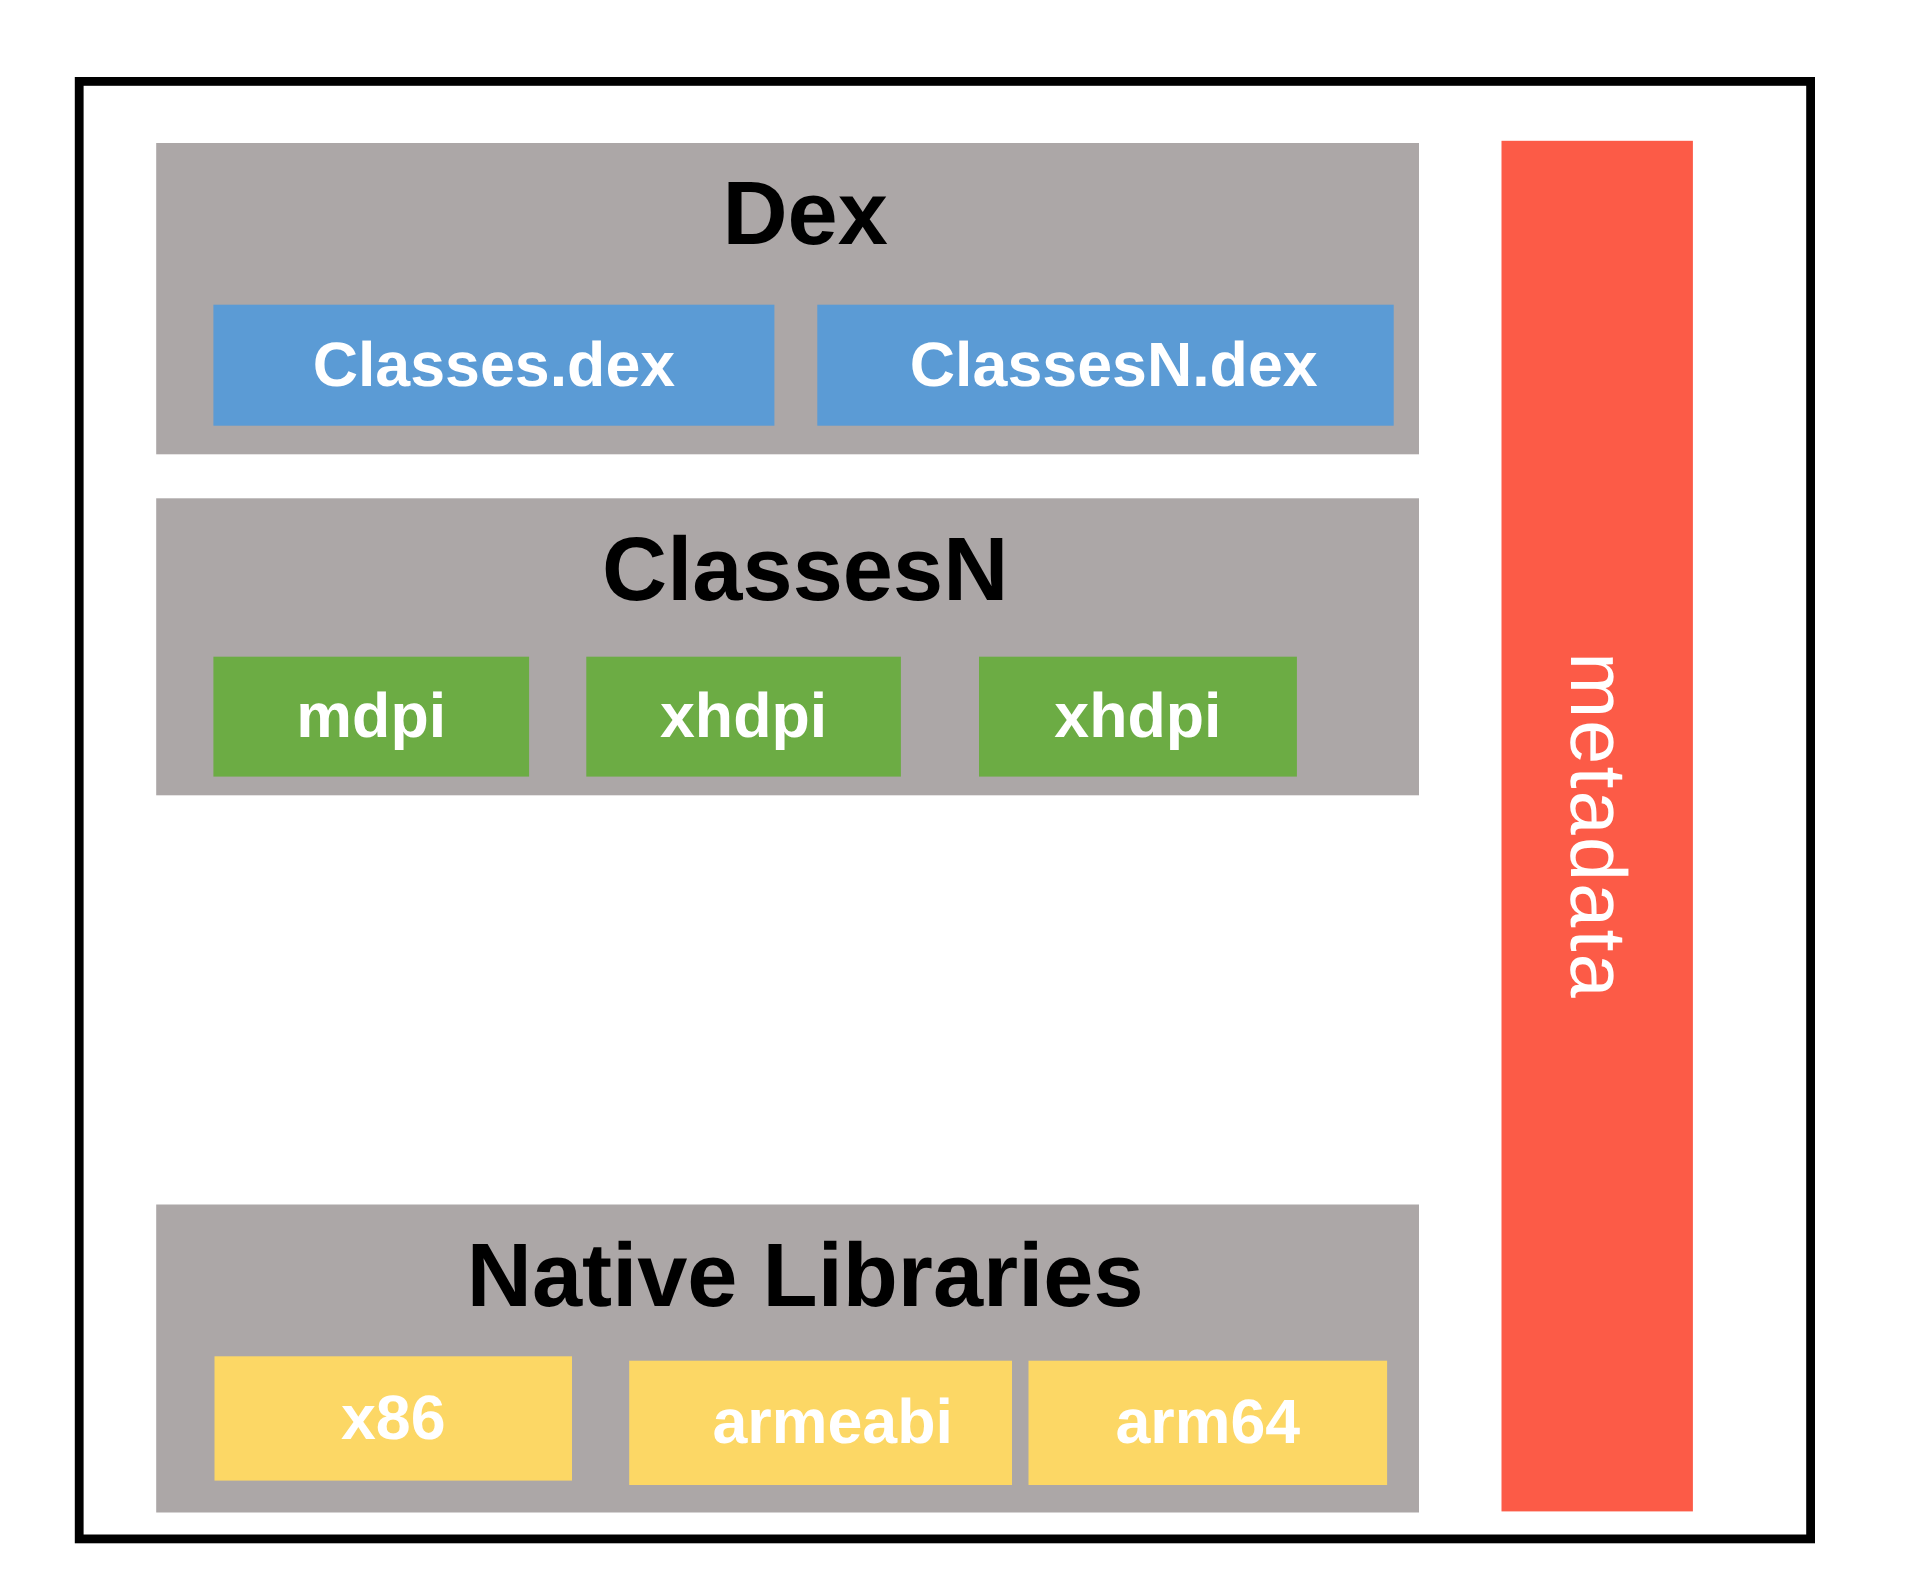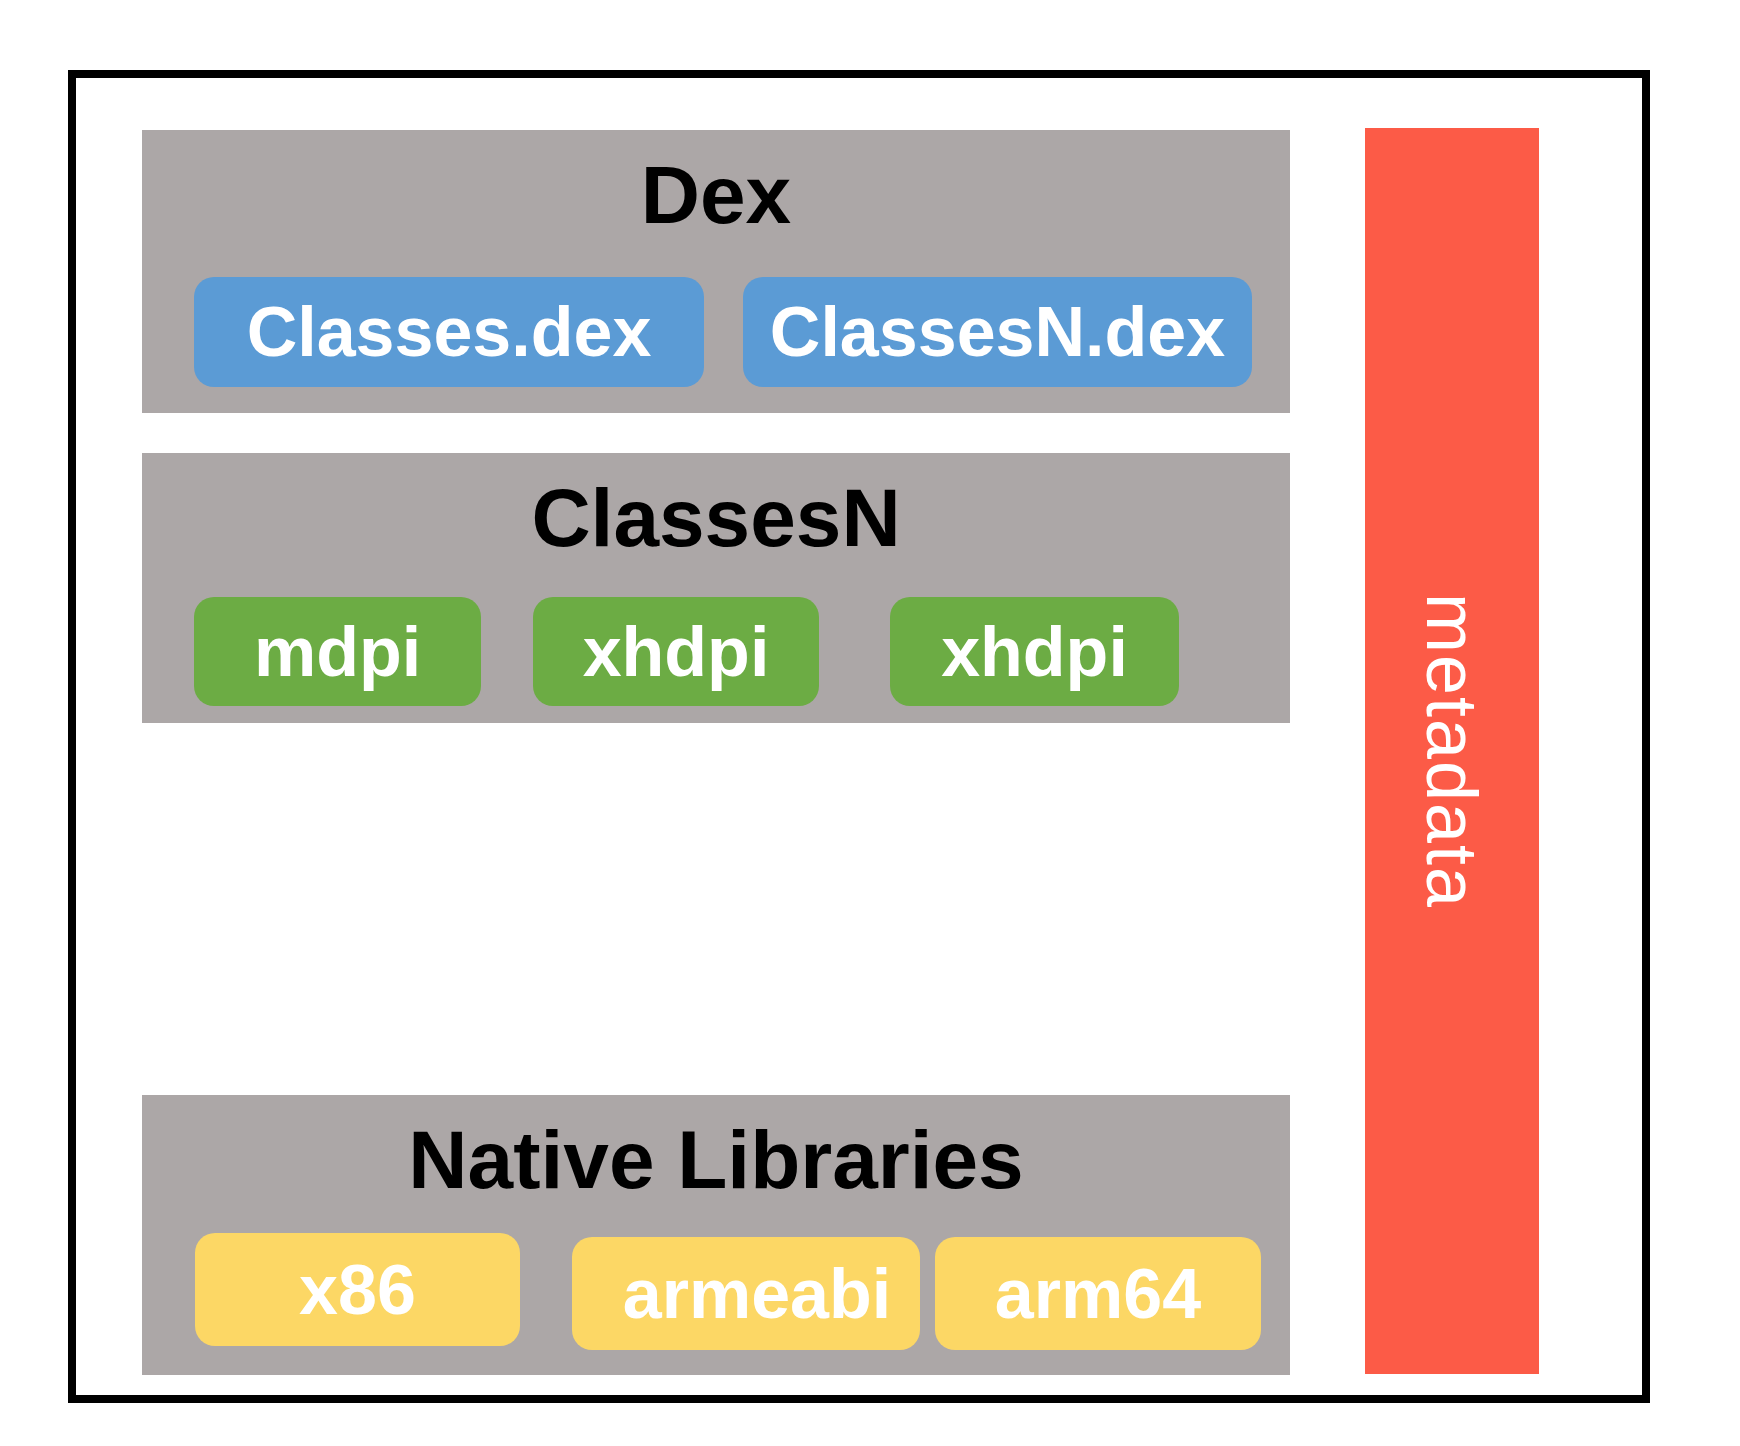--- a/index.html
+++ b/index.html
@@ -31,44 +31,43 @@
     width: 1148px;
     background: #ACA7A7;
   }
   .section-dex      { top: 130px;  height: 283px; }
   .section-resource { top: 453px;  height: 270px; }
   .section-assets   { top: 776px;  height: 285px; }
   .section-native   { top: 1095px; height: 280px; }
 
   .section-title {
     position: absolute;
-    left: 0;
+    left: 16px;
     top: 20px;
     width: 100%;
     text-align: center;
     font-size: 82px;
     font-weight: 700;
     color: #000000;
     line-height: 1.1;
     letter-spacing: 0px;
   }
   .block {
     position: absolute;
     display: flex;
     align-items: center;
     justify-content: center;
     color: #ffffff;
-    font-size: 70px;
+    font-size: 57px;
     font-weight: 700;
     line-height: 1;
-    border-radius: 20px;
   }
   
   .blk-classes   { left: 52px;  top: 147px; width: 510px; height: 110px; background: #5B9BD5; }
-  .blk-classesn  { left: 601px; top: 147px; width: 509px; height: 110px; background: #5B9BD5; }
+  .blk-classesn  { left: 601px; top: 147px; width: 509px; height: 110px; background: #5B9BD5; padding-left: 15px; }
   
   .blk-mdpi   { left: 52px;  top: 144px; width: 287px; height: 109px; background: #6CAC44; }
   .blk-hdpi   { left: 391px; top: 144px; width: 286px; height: 109px; background: #6CAC44; }
   .blk-xhdpi  { left: 748px; top: 144px; width: 289px; height: 109px; background: #6CAC44; }
   
   .blk-html   { left: 53px;  top: 138px; width: 511px; height: 112px; background: #F3B183; }
   .blk-opengl { left: 634px; top: 140px; width: 476px; height: 111px; background: #F3B183; }
   
   .blk-x86     { left: 53px;  top: 138px; width: 325px; height: 113px; background: #FCD765; }
   .blk-armeabi { left: 430px; top: 142px; width: 326px; height: 113px; background: #FCD765; padding-left: 22px; }

